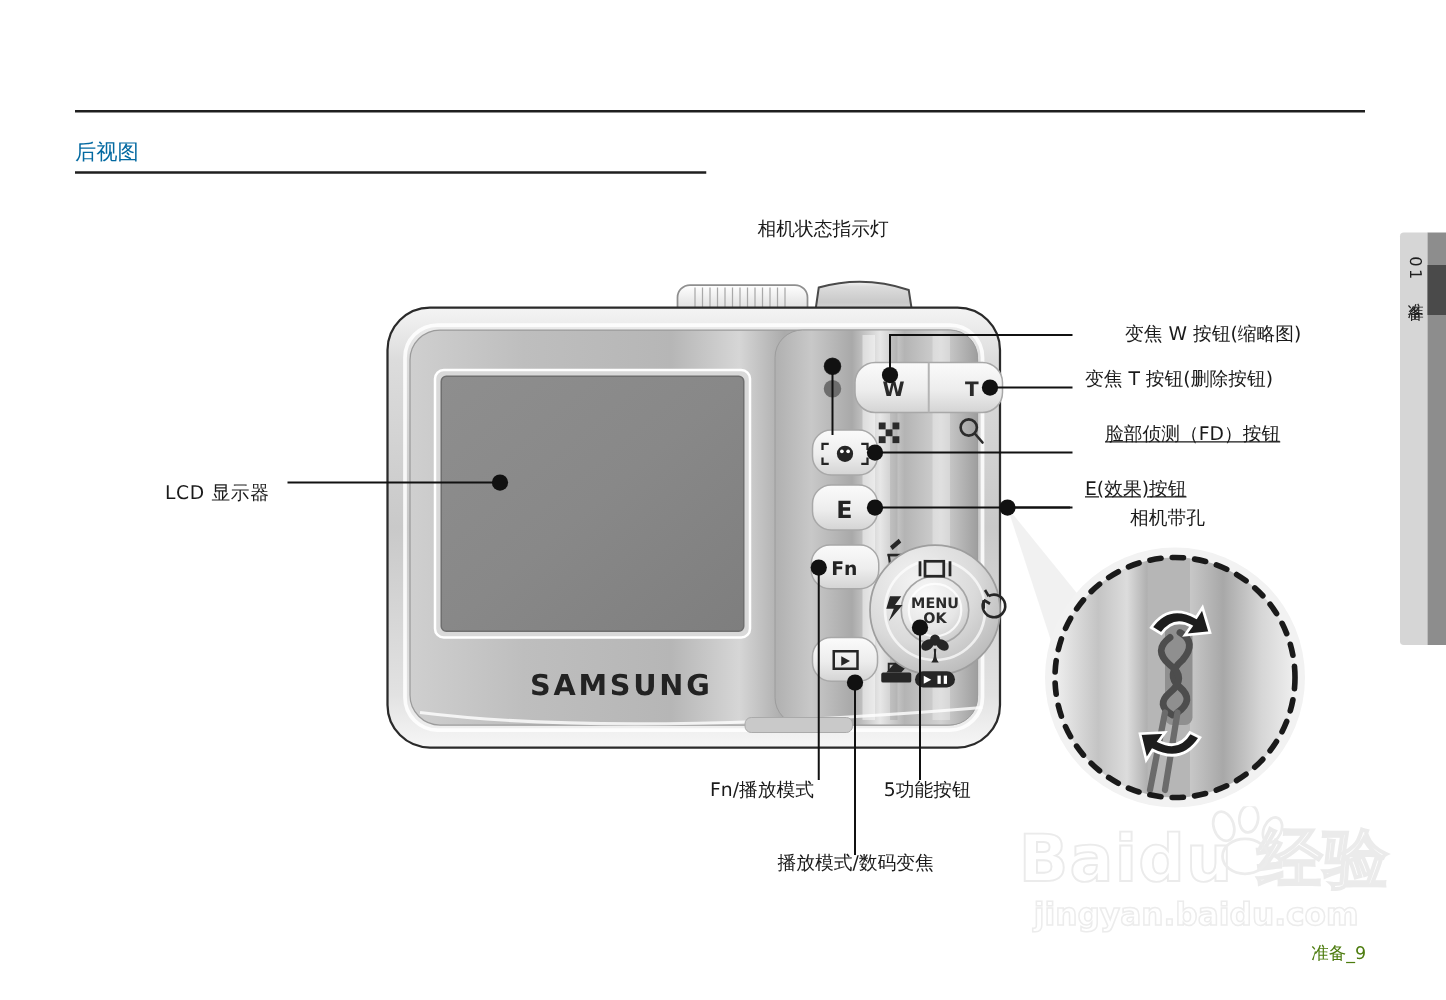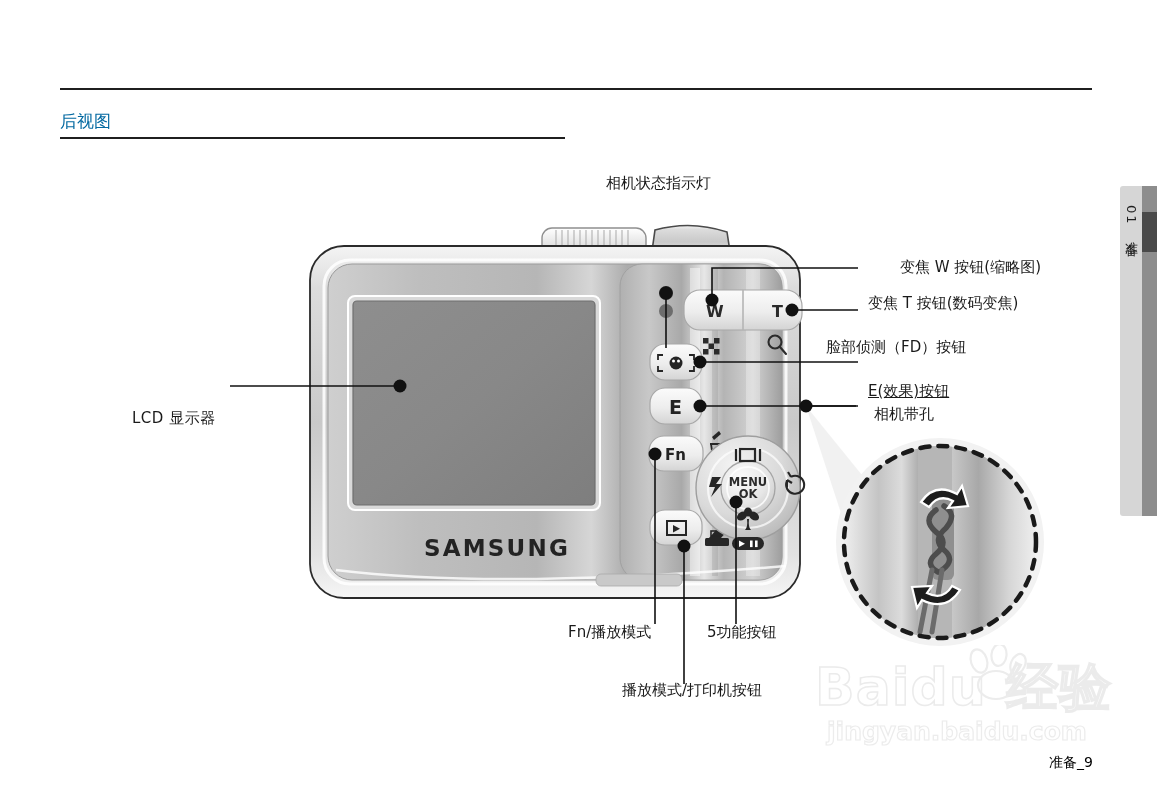--- a/index.html
+++ b/index.html
@@ -76,21 +76,21 @@
     left: 1142px; top: 212px;
     width: 15px; height: 40px;
     background: #4a4a4a;
   }
 
   
   #footer {
     position: absolute;
     right: 64px; bottom: 28px;
     font-size: 14px;
-    color: #000000;
+    color: #4d7c0f;
   }
 
   
   #figure {
     position: absolute;
     left: 0; top: 150px;
     width: 1157px; height: 600px;
   }
   #figure svg { display: block; }
 
@@ -434,35 +434,35 @@
         <circle cx="684" cy="396" r="6.5"></circle>
         <circle cx="736" cy="352" r="6.5"></circle>
       </g>
     </svg>
   </div>
 
   <div class="label" style="left:606px; top:174px;">相机状态指示灯</div>
 
   <div class="label" style="left:900px; top:258px;">变焦 W 按钮(缩略图)</div>
 
-  <div class="label" style="left:868px; top:294px;">变焦 T 按钮(数码变焦)</div>
-
-  <div class="label" style="left:826px; top:338px;">脸部侦测（FD）按钮</div>
+  <div class="label" style="left:868px; top:294px;">变焦 T 按钮(删除按钮)</div>
+
+  <div class="label" style="left:884px; top:338px;text-decoration:underline;">脸部侦测（FD）按钮</div>
 
   <div class="label" style="left:868px; top:382px;text-decoration:underline;">E(效果)按钮</div>
 
-  <div class="label" style="left:874px; top:405px;">相机带孔</div>
-
-  <div class="label mono-lcd" style="left:132px; top:385px;margin-top:24px;">LCD 显示器</div>
+  <div class="label" style="left:904px; top:405px;">相机带孔</div>
+
+  <div class="label mono-lcd" style="left:132px; top:385px;">LCD 显示器</div>
 
   <div class="label" style="left:568px; top:623px;">Fn/播放模式</div>
 
   <div class="label" style="left:707px; top:623px;">5功能按钮</div>
 
-  <div class="label" style="left:622px; top:681px;">播放模式/打印机按钮</div>
+  <div class="label" style="left:622px; top:681px;">播放模式/数码变焦</div>
 
   <div id="watermark">
     <div id="wm-text">Baidu 经验</div>
     <div id="wm-sub">jingyan.baidu.com</div>
     <svg id="wm-paw" width="70" height="58" viewBox="0 0 70 58" xmlns="http://www.w3.org/2000/svg">
       <g fill="none" stroke="#ececec" stroke-width="2.2">
         <ellipse cx="16" cy="16" rx="8" ry="12" transform="rotate(-18 16 16)"></ellipse>
         <ellipse cx="36" cy="10" rx="7.5" ry="11" transform="rotate(6 36 10)"></ellipse>
         <ellipse cx="55" cy="19" rx="7" ry="10.5" transform="rotate(24 55 19)"></ellipse>
         <ellipse cx="33" cy="40" rx="18" ry="14"></ellipse>

